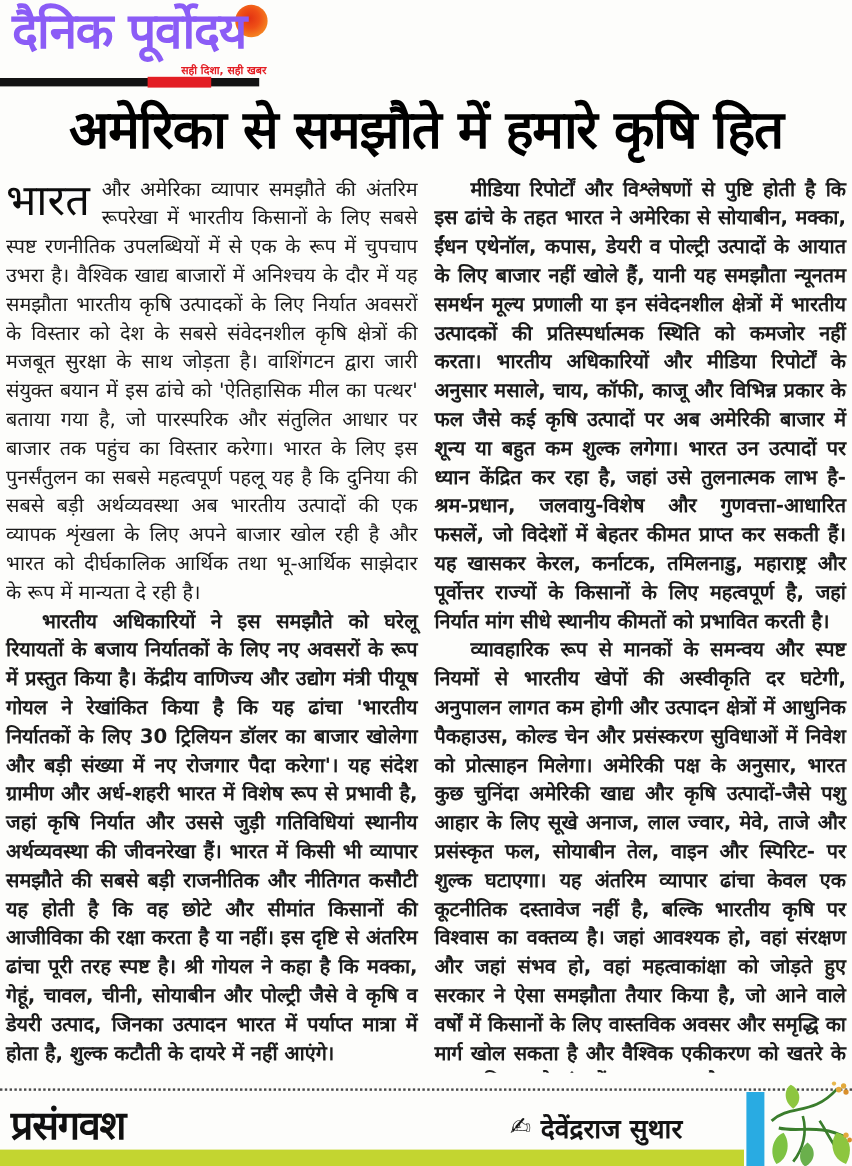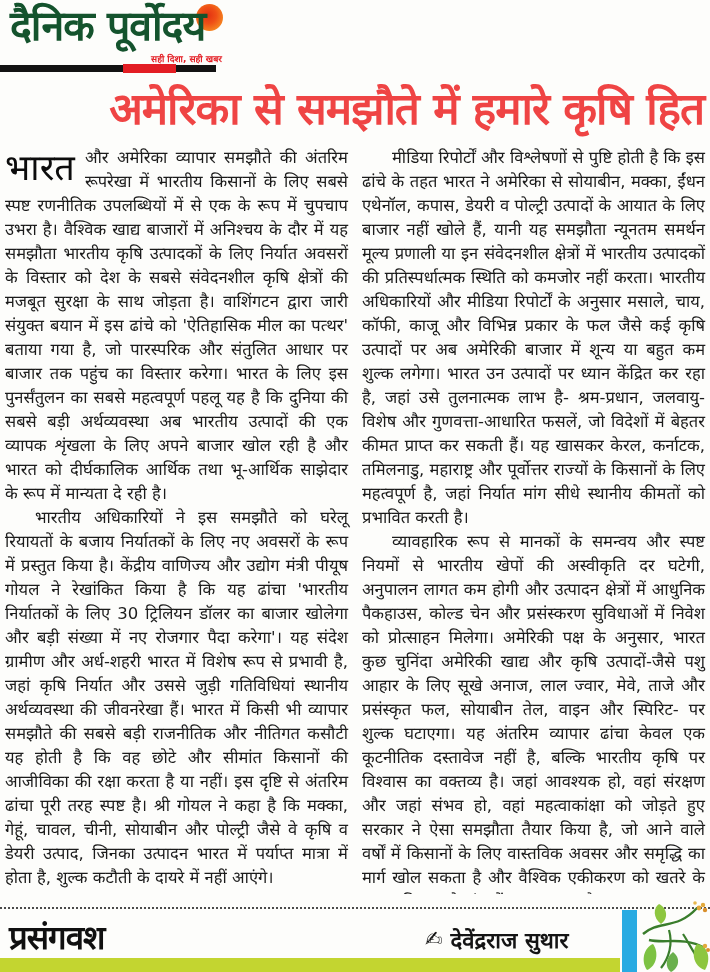--- a/index.html
+++ b/index.html
@@ -11,47 +11,47 @@
   }
   
   .masthead{ position:relative; height:74px; }
   .sun{
     position:absolute; left:196px; top:4px; width:27px; height:27px; border-radius:50%;
     background:radial-gradient(circle at 45% 42%, #e23312 0%, #ef4f16 38%, #f58220 72%, #f9a85f 100%);
     z-index:1;
   }
   .logo-text{
     position:absolute; left:10px; top:0px; z-index:2;
-    font-size:41px; font-weight:bold; color:#14532d; letter-spacing:-1px; line-height:52px;
+    font-size:41px; font-weight:bold; color:#8b5cf6; letter-spacing:-1px; line-height:52px;
     white-space:nowrap;
   }
   .tagline{
     position:absolute; left:112px; top:52px; width:110px; text-align:right; z-index:2;
     font-size:9px; font-weight:bold; color:#e31e24; white-space:nowrap;
   }
   .mast-bar{ position:absolute; left:0; top:65px; width:216px; height:7px; background:#131313; }
   .mast-chip{ position:absolute; left:123px; top:64px; width:53px; height:9px; background:#e31e24; }
   
   .headline{
-    padding:4px 6px 2px 6px; text-align:right;
-    font-size:44px; font-weight:bold; color:#ef4444; line-height:62px;
+    padding:4px 6px 2px 6px; text-align:center;
+    font-size:44px; font-weight:bold; color:#000000; line-height:62px;
     letter-spacing:-1px; white-space:nowrap; overflow:hidden;
   }
   
   .article{
     display:flex; gap:14px; padding:4px 5px 0 5px; height:752px; overflow:hidden;
     text-align:justify; font-size:16.5px; line-height:24px; color:#1b1b1b;
   }
   .col{ flex:1 1 0; min-width:0; }
   .lead-word{
     float:left; font-size:36px; font-weight:normal; line-height:40px;
     padding:2px 10px 2px 0; color:#0c0c0c;
   }
   .para{ margin:0; }
-  .para.indent{ text-indent:30px; }
+  .para.indent{ text-indent:30px;font-weight:bold; }
   
   .footer{ position:absolute; left:0; bottom:0; width:710px; height:72px; background:#fdfdfb;text-align:center; }
   .dotted-rule{ position:absolute; left:0; top:7px; width:710px; border-top:2px dotted #4a4a4a; }
   .section-title{
     position:absolute; left:9px; top:14px; font-size:33px; font-weight:bold; color:#101010;
     letter-spacing:-1px;
   }
   .author-row{
     position:absolute; left:425px; top:24px; display:flex; align-items:center; gap:8px;
     font-size:22px; font-weight:bold; color:#141414; white-space:nowrap;

